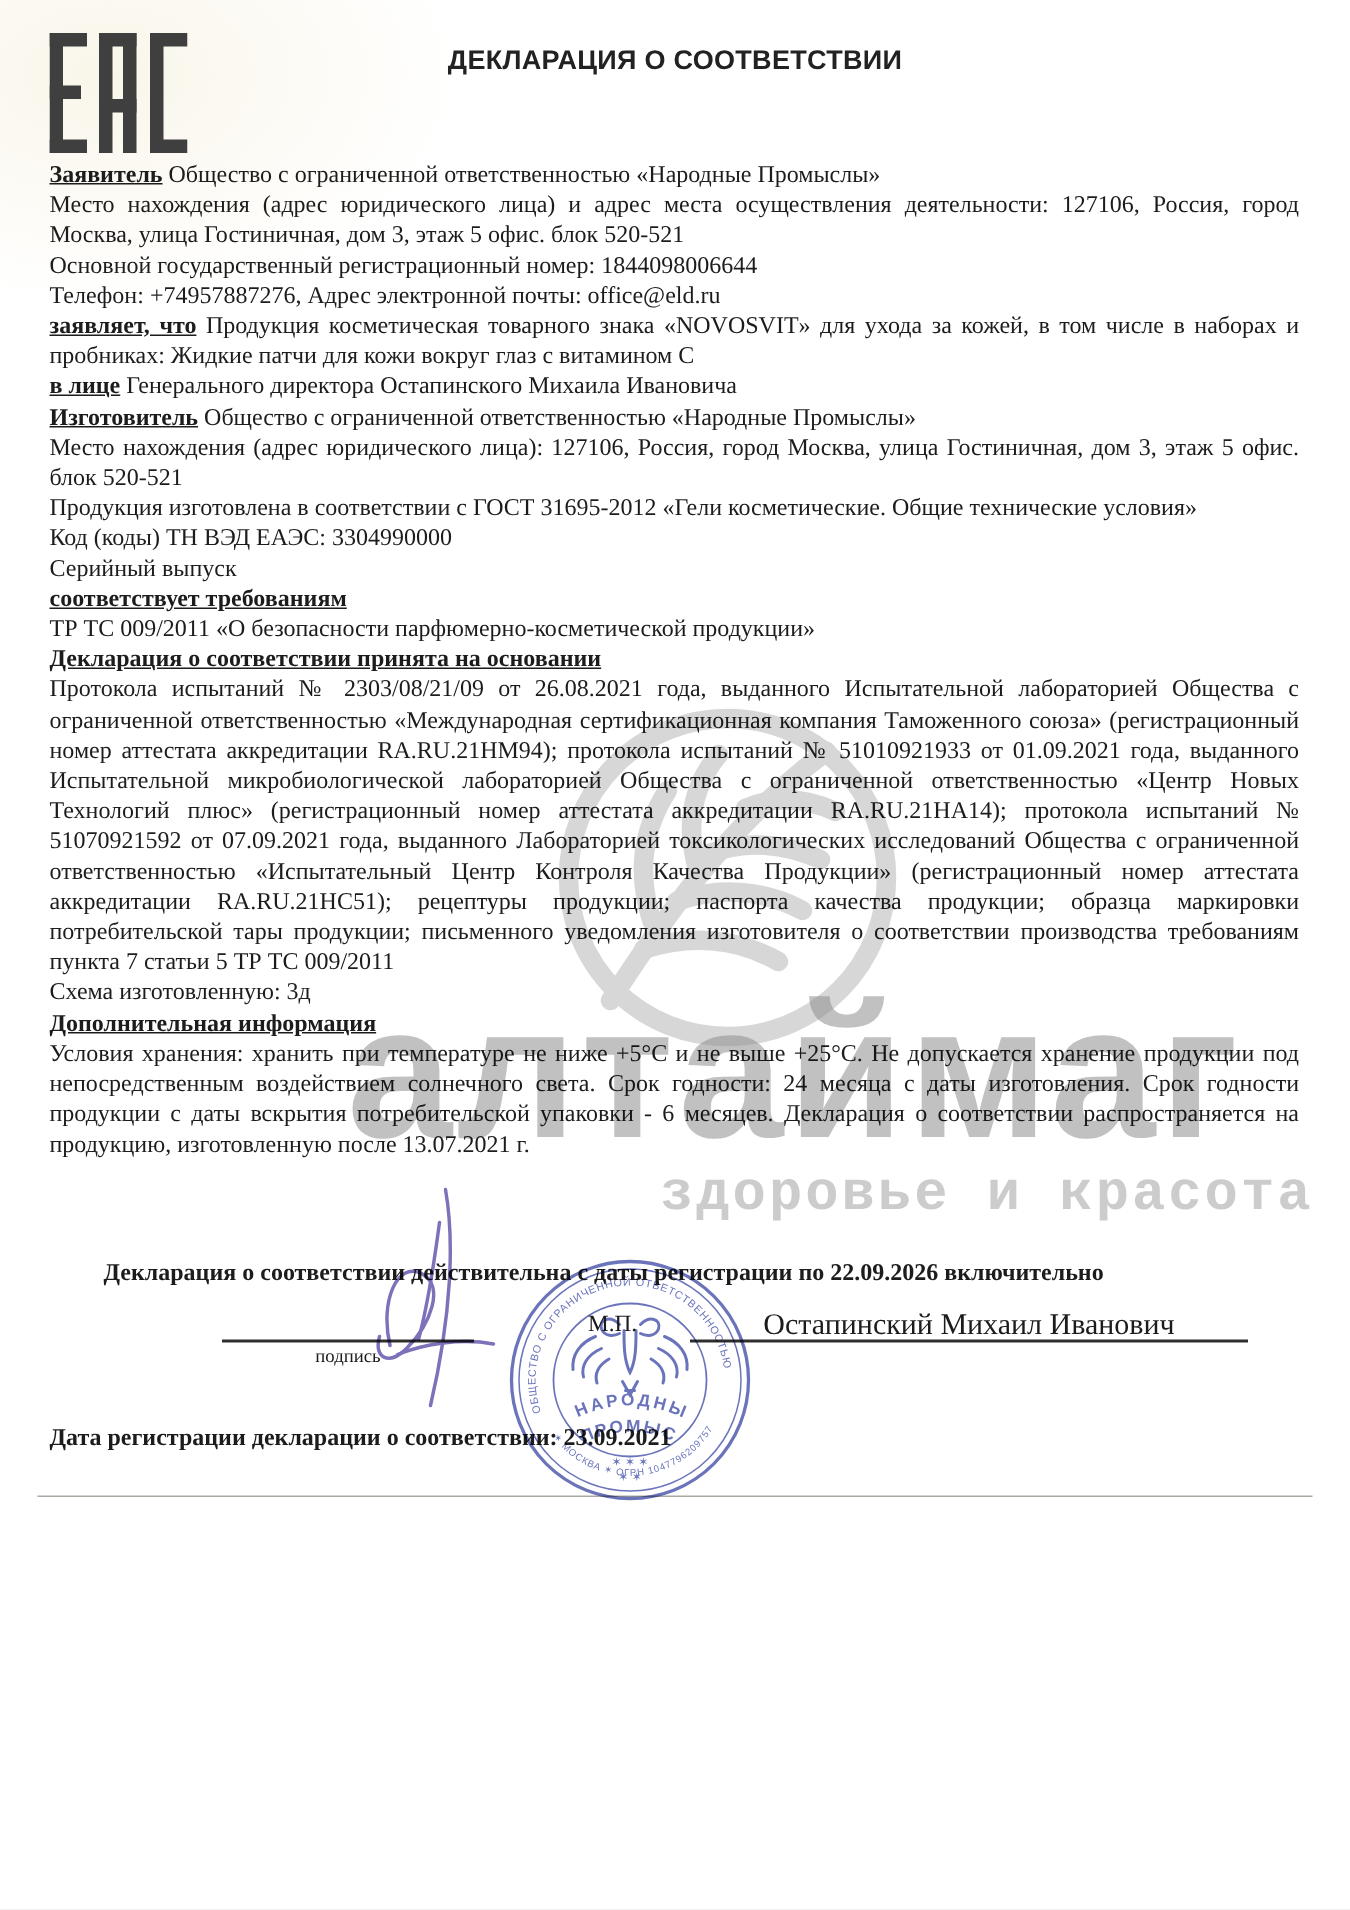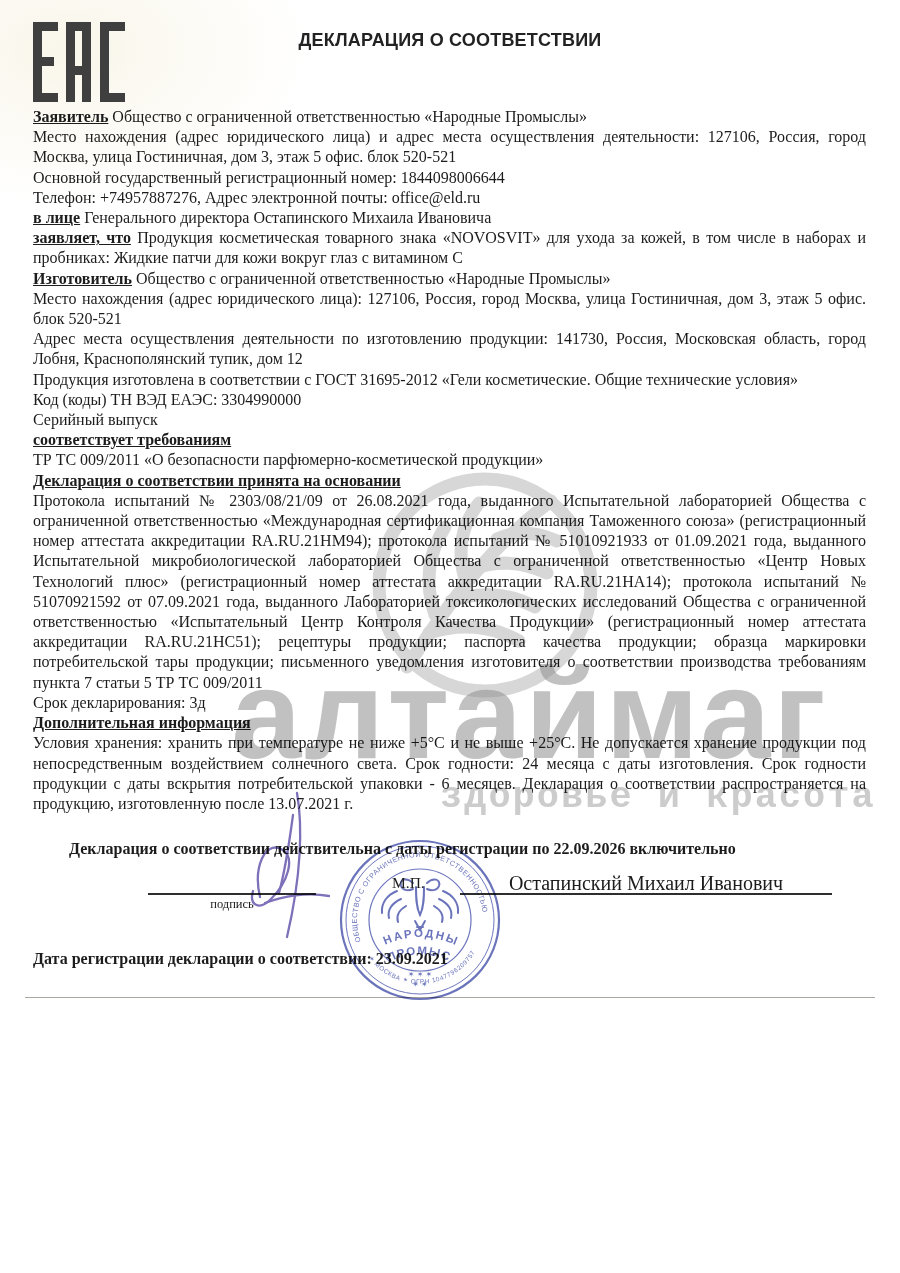--- a/index.html
+++ b/index.html
@@ -71,33 +71,32 @@
 
   <div class="titles">
     <div>ДЕКЛАРАЦИЯ О СООТВЕТСТВИИ</div>
   </div>
 
   <div class="doc-body">
       <p><b>Заявитель</b><span> Общество с ограниченной ответственностью «Народные Промыслы»</span></p>
       <p><span>Место нахождения (адрес юридического лица) и адрес места осуществления деятельности: 127106, Россия, город Москва, улица Гостиничная, дом 3, этаж 5 офис. блок 520-521</span></p>
       <p><span>Основной государственный регистрационный номер: 1844098006644</span></p>
       <p><span>Телефон: +74957887276, Адрес электронной почты: office@eld.ru</span></p>
+      <p><b>заявляет, что</b><span> Продукция косметическая товарного знака «NOVOSVIT» для ухода за кожей, в том числе в наборах и пробниках: Жидкие патчи для кожи вокруг глаз с витамином С</span></p>
       <p><b>в лице</b><span> Генерального директора Остапинского Михаила Ивановича</span></p>
-      <p><b>заявляет, что</b><span> Продукция косметическая товарного знака «NOVOSVIT» для ухода за кожей, в том числе в наборах и пробниках: Жидкие патчи для кожи вокруг глаз с витамином С</span></p>
       <p><b>Изготовитель</b><span> Общество с ограниченной ответственностью «Народные Промыслы»</span></p>
       <p><span>Место нахождения (адрес юридического лица): 127106, Россия, город Москва, улица Гостиничная, дом 3, этаж 5 офис. блок 520-521</span></p>
-      <p><span>Адрес места осуществления деятельности по изготовлению продукции: 141730, Россия, Московская область, город Лобня, Краснополянский тупик, дом 12</span></p>
       <p><span>Продукция изготовлена в соответствии с ГОСТ 31695-2012 «Гели косметические. Общие технические условия»</span></p>
       <p><span>Код (коды) ТН ВЭД ЕАЭС: 3304990000</span></p>
       <p><span>Серийный выпуск</span></p>
       <p><b>соответствует требованиям</b></p>
       <p><span>ТР ТС 009/2011 «О безопасности парфюмерно-косметической продукции»</span></p>
       <p><b>Декларация о соответствии принята на основании</b></p>
       <p><span>Протокола испытаний № 2303/08/21/09 от 26.08.2021 года, выданного Испытательной лабораторией Общества с ограниченной ответственностью «Международная сертификационная компания Таможенного союза» (регистрационный номер аттестата аккредитации RA.RU.21HM94); протокола испытаний № 51010921933 от 01.09.2021 года, выданного Испытательной микробиологической лабораторией Общества с ограниченной ответственностью «Центр Новых Технологий плюс» (регистрационный номер аттестата аккредитации RA.RU.21HA14); протокола испытаний № 51070921592 от 07.09.2021 года, выданного Лабораторией токсикологических исследований Общества с ограниченной ответственностью «Испытательный Центр Контроля Качества Продукции» (регистрационный номер аттестата аккредитации RA.RU.21HC51); рецептуры продукции; паспорта качества продукции; образца маркировки потребительской тары продукции; письменного уведомления изготовителя о соответствии производства требованиям пункта 7 статьи 5 ТР ТС 009/2011</span></p>
-      <p><span>Срок декларирования: 3д</span></p>
+      <p><span>Схема изготовленную: 3д</span></p>
       <p><b>Дополнительная информация</b></p>
       <p><span>Условия хранения: хранить при температуре не ниже +5°С и не выше +25°С. Не допускается хранение продукции под непосредственным воздействием солнечного света. Срок годности: 24 месяца с даты изготовления. Срок годности продукции с даты вскрытия потребительской упаковки - 6 месяцев. Декларация о соответствии распространяется на продукцию, изготовленную после 13.07.2021 г.</span></p>
     </div>
 
   <div class="validity">Декларация о соответствии действительна с даты регистрации по 22.09.2026 включительно</div>
 
   <div class="sig-line-left"></div>
   <div class="sig-caption-left">подпись</div>
   <div class="seal-mark">М.П.</div>
   <div class="sig-line-right"></div>

